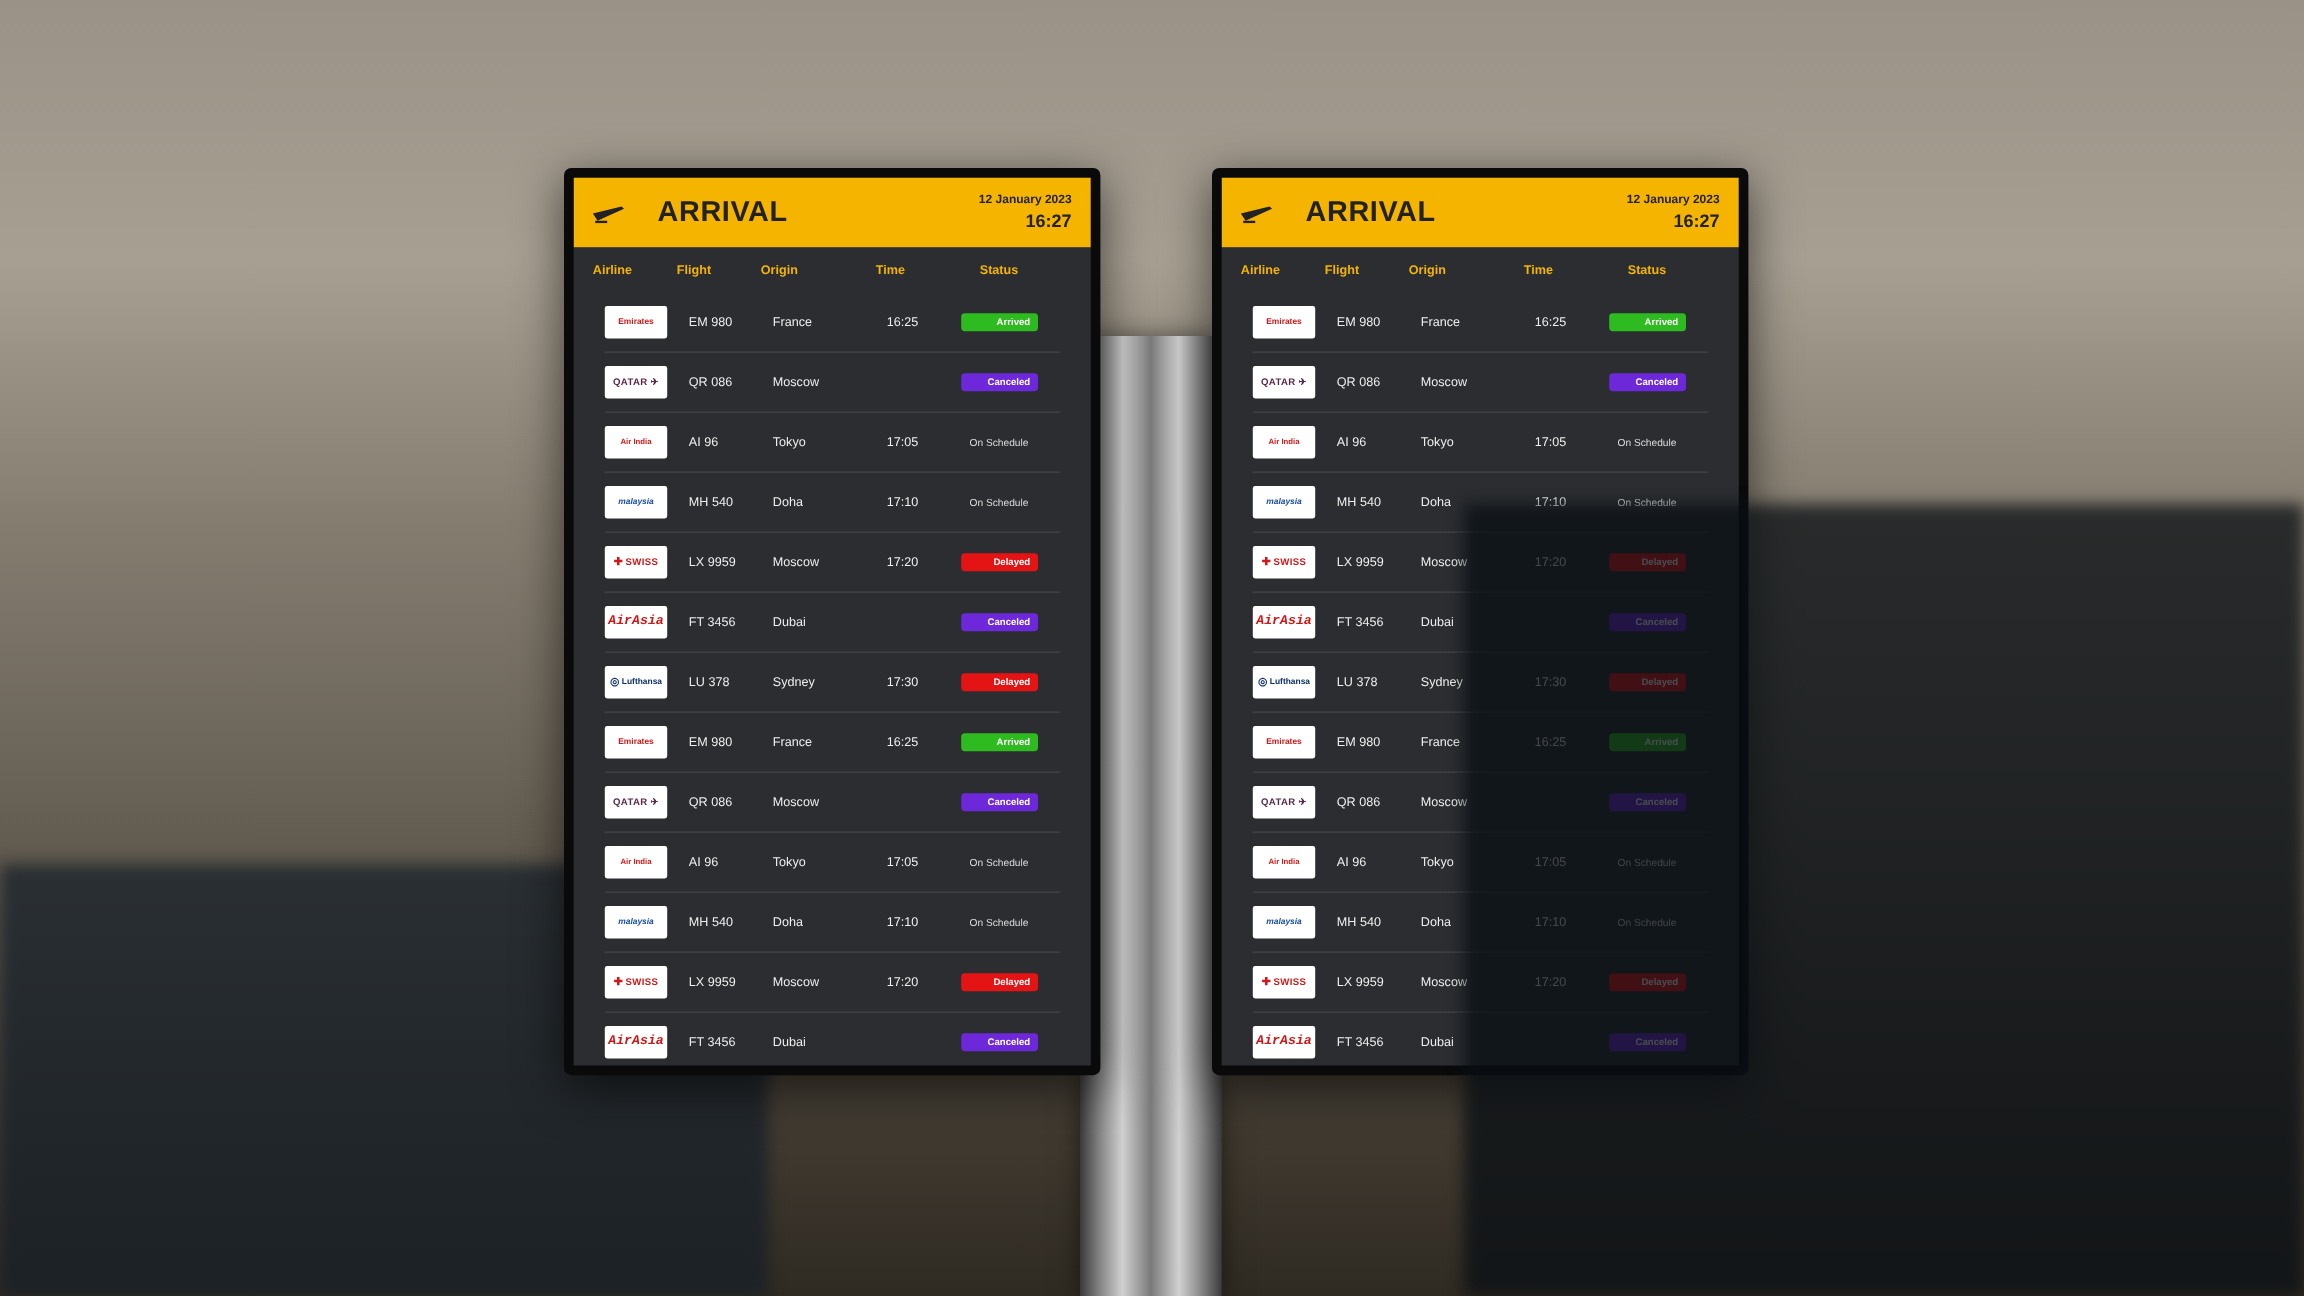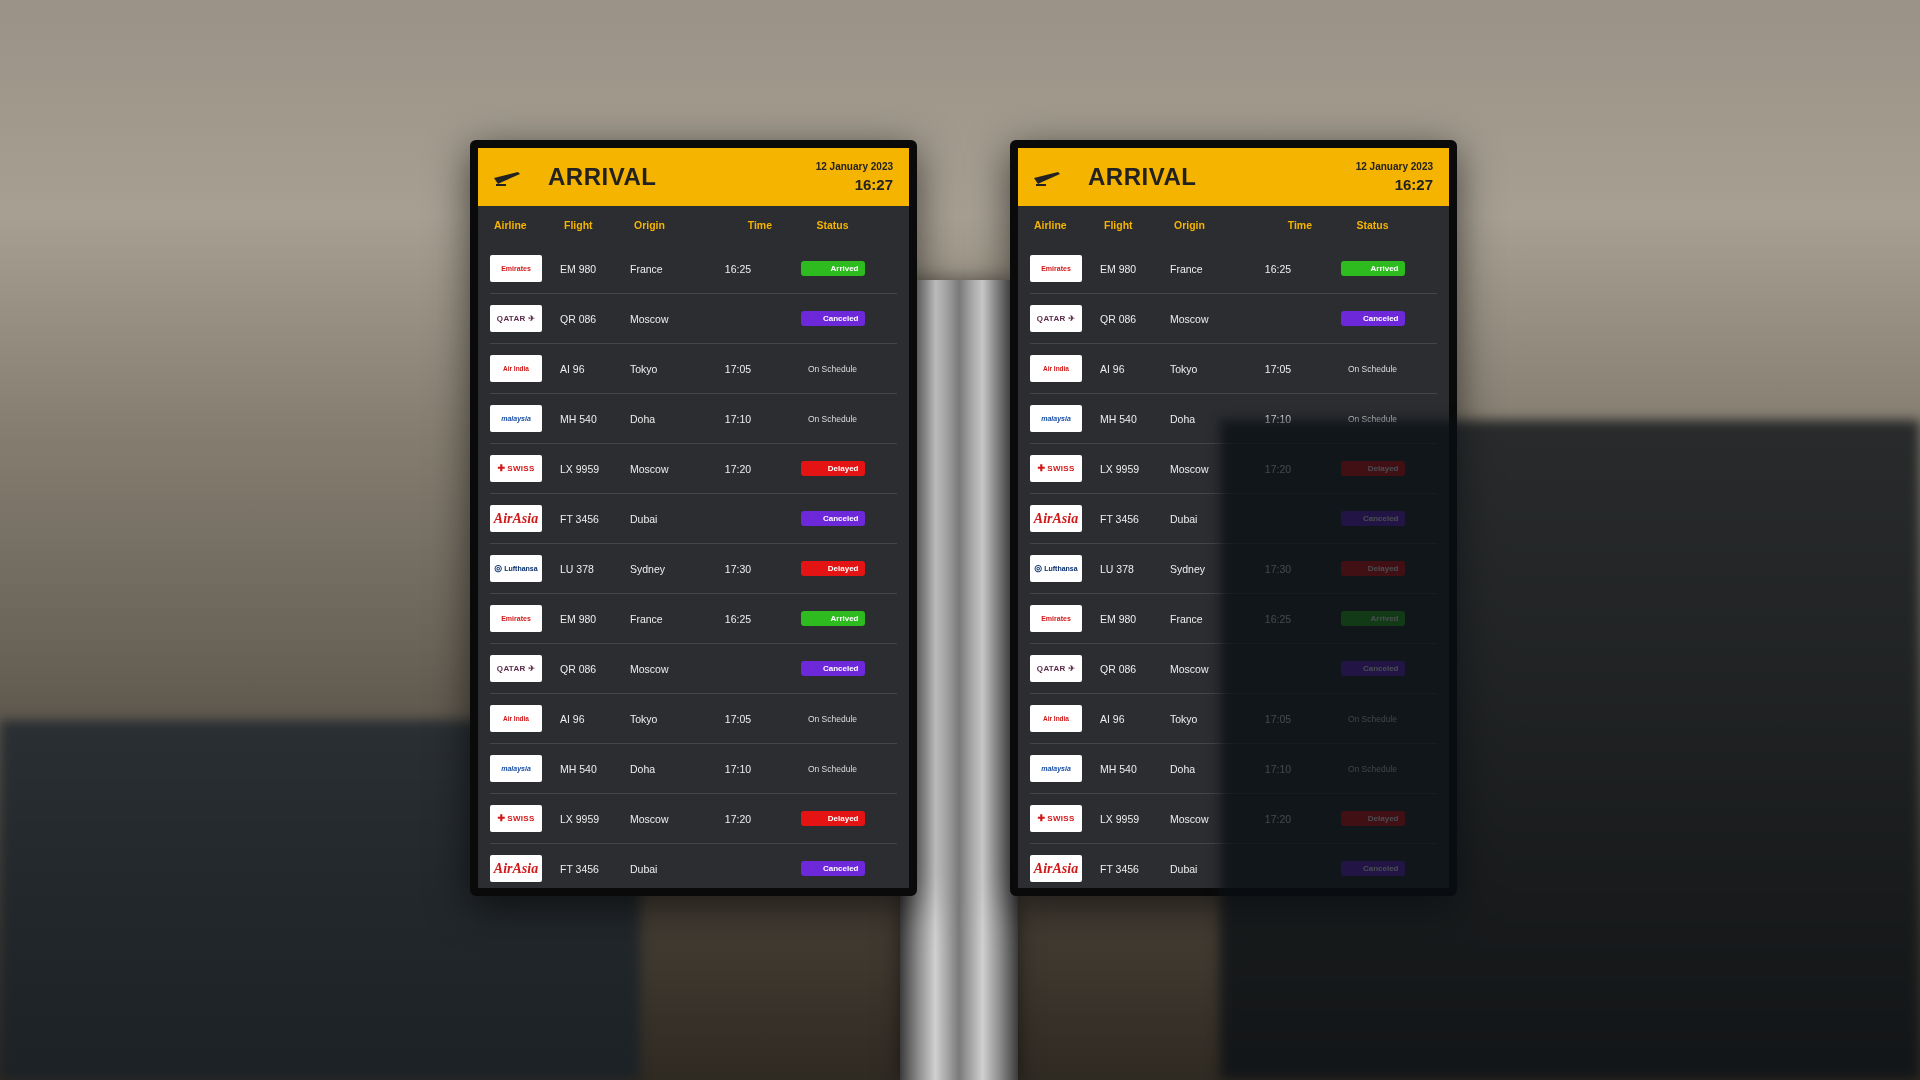--- a/index.html
+++ b/index.html
@@ -79,24 +79,24 @@
 
   .col-header {
     display: grid;
     grid-template-columns: 70px 70px 78px 60px 1fr;
     align-items: center;
     padding: 13px 16px;
     font-size: 10.5px;
     font-weight: 700;
   }
   .col-header span { text-align: left; }
-  .col-header span:nth-child(4) { text-align: right; }
+  .col-header span:nth-child(4) { text-align: center; }
   .col-header span:nth-child(5) { text-align: center; }
 
-  .rows { padding: 0 12px; }
+  .rows { padding: 0 26px; }
   .row {
     display: grid;
     grid-template-columns: 70px 70px 78px 60px 1fr;
     align-items: center;
     height: 49px;
     border-bottom: 1px solid rgba(255,255,255,0.12);
     font-size: 10.5px;
     color: #eee;
   }
   .row:last-child { border-bottom: none; }
@@ -113,21 +113,21 @@
     justify-content: center;
     font-weight: 700;
     color: #222;
     font-size: 7px;
     line-height: 1;
     padding: 0 2px;
     box-sizing: border-box;
     text-align: center;
   }
   .logo.red   { color: #d01818; }
-  .logo.script{ color: #d01818; font-style: italic; font-family: Liberation Serif, serif; font-size: 14px; font-weight: 700; }
+  .logo.script{ color: #d01818; font-style: italic; font-family: Liberation Mono, monospace; font-size: 11px; font-weight: 700; }
   .logo.qatar { color: #5b2a4a; font-size: 8px; letter-spacing: 0.3px; }
   .logo.swiss { color: #d01818; font-size: 8px; letter-spacing: 0.3px; display:flex; gap:2px; }
   .logo.swiss::before { content:"✚"; color:#d01818; font-size:9px; }
   .logo.luft  { color: #0a2f6b; font-size: 7px; display:flex; gap:2px; }
   .logo.luft::before { content:"◎"; color:#0a2f6b; font-size:9px; }
   .logo.ai    { color:#d01818; font-size:6.5px; display:flex; flex-direction:column; line-height:1.1;}
   .logo.my    { color:#1a4fa3; font-size:7px; font-style:italic; }
 
   .badge {
     min-width: 52px;

